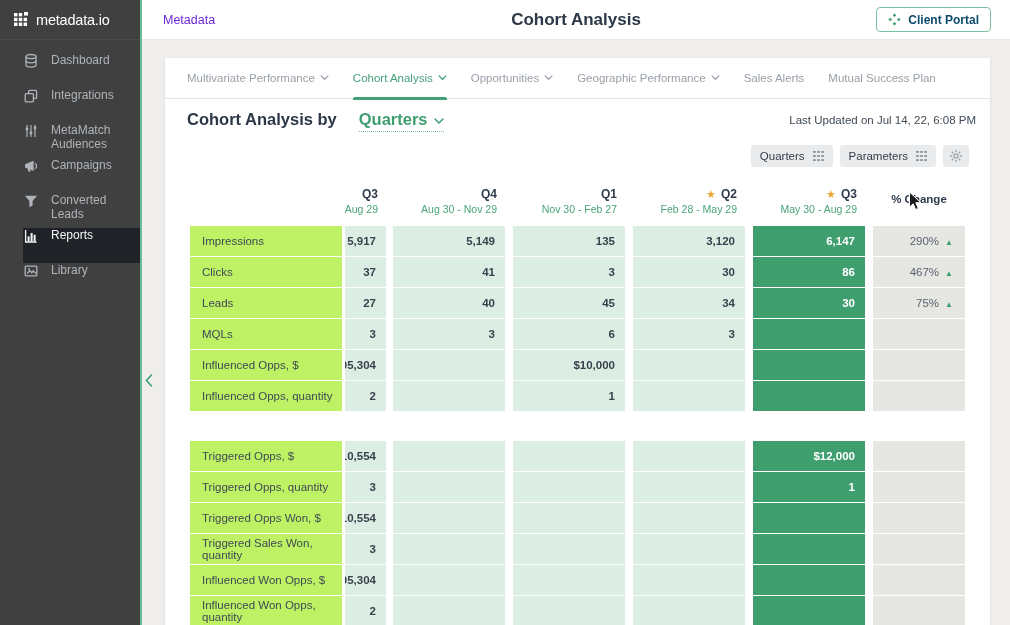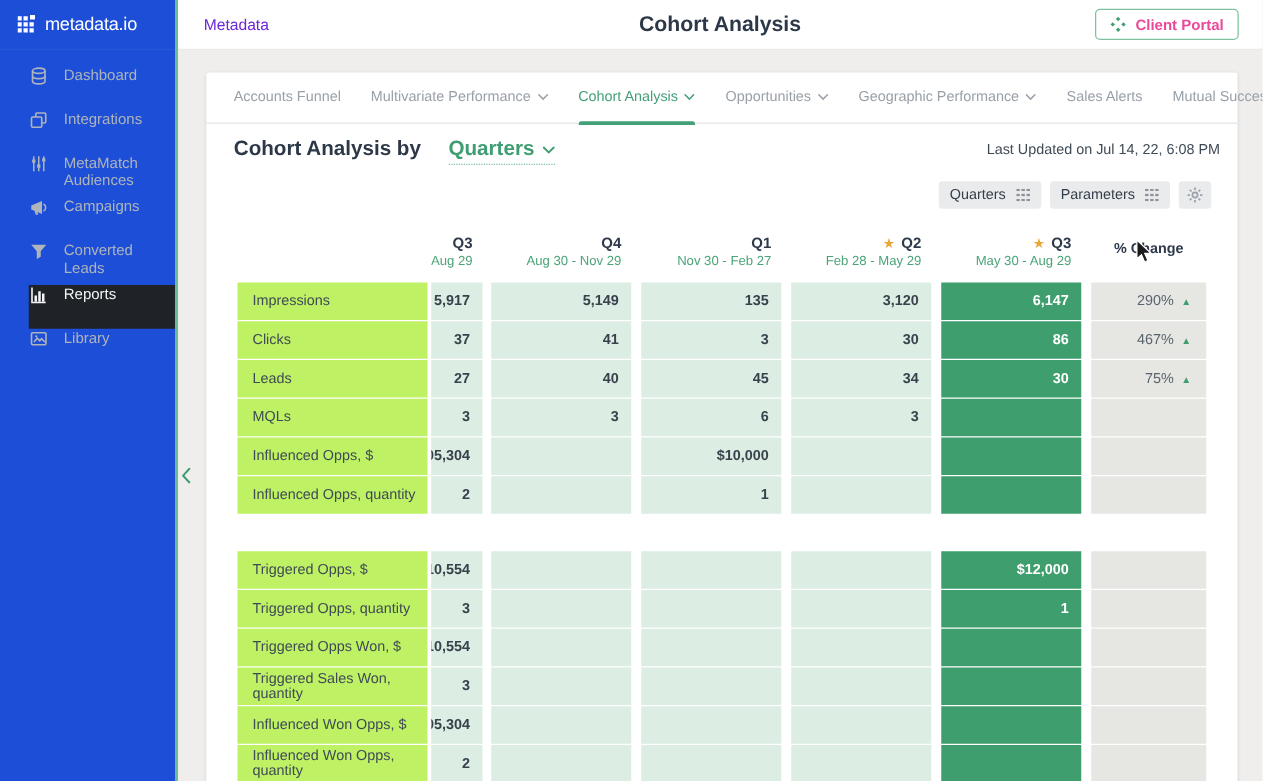--- a/index.html
+++ b/index.html
@@ -6,21 +6,21 @@
   html,body { width:1010px; height:625px; overflow:hidden; }
   body {
     font-family:"Liberation Sans", sans-serif;
     background:#efeeec;
     position:relative;
     color:#3a434d;
   }
   
   .sidebar {
     position:absolute; left:0; top:0; width:142px; height:625px;
-    background:#1d4ed8; border-right:2px solid #68bd96; z-index:5;
+    background:#404040; border-right:2px solid #68bd96; z-index:5;
   }
   .logo-row {
     height:40px; display:flex; align-items:center; padding-left:14px; gap:7px;
     border-bottom:1px solid rgba(255,255,255,0.06);
   }
   .logo-text { color:#ffffff; font-size:14.5px; letter-spacing:-0.2px; }
   .nav { padding-top:13px; }
   .nav-item {
     height:35px; display:flex; gap:12px; 
     color:#aeb4ba; font-size:12px; cursor:pointer;margin-left:23px;
@@ -37,21 +37,21 @@
     border-bottom:1px solid #e9e9e9; z-index:4;
   }
   .breadcrumb { position:absolute; left:21px; top:13px; font-size:12.5px; color:#6d28d9; }
   .topbar-title {
     position:absolute; left:0; right:0; top:10px; text-align:center;
     font-size:17px; font-weight:bold; color:#2c3848; pointer-events:none;
   }
   .client-portal {
     position:absolute; right:19px; top:7px; height:25px; background:#ffffff;
     border:1px solid #7cc29e; border-radius:4px; display:flex; align-items:center;
-    gap:7px; padding:0 11px; color:#ec4899; font-size:12px; font-weight:bold; cursor:pointer;
+    gap:7px; padding:0 11px; color:#0c4a6e; font-size:12px; font-weight:bold; cursor:pointer;
   }
   
   .card {
     position:absolute; left:165px; top:58px; width:825px; bottom:-8px;
     background:#ffffff; border-radius:2px; box-shadow:0 1px 3px rgba(0,0,0,0.1);
   }
   
   .tabs {
     height:41px; display:flex; align-items:center; gap:24px; padding-left:22px;
     border-bottom:1px solid #e3e5e7;
@@ -217,23 +217,20 @@
           <path fill="#3f9e71" d="M8 0.5l2.2 2.2L8 4.9 5.8 2.7zM8 11.1l2.2 2.2L8 15.5l-2.2-2.2zM0.5 8l2.2-2.2L4.9 8 2.7 10.2zM11.1 8l2.2-2.2L15.5 8l-2.2 2.2z"></path>
         </svg>
     </span>
     <span>Client Portal</span>
   </div>
 </div>
 
 <div class="card">
   <div class="tabs" id="tabs">
       <div class="tab">
-        <span>Accounts Funnel</span>
-      </div>
-      <div class="tab">
         <span>Multivariate Performance</span>
         <span class="chev">
           <svg width="9" height="6" viewBox="0 0 10 7">
             <path d="M1 1l4 4 4-4" fill="none" stroke="currentColor" stroke-width="1.4" stroke-linecap="round"></path>
           </svg>
         </span>
       </div>
       <div class="tab active">
         <span>Cohort Analysis</span>
         <span class="chev">

